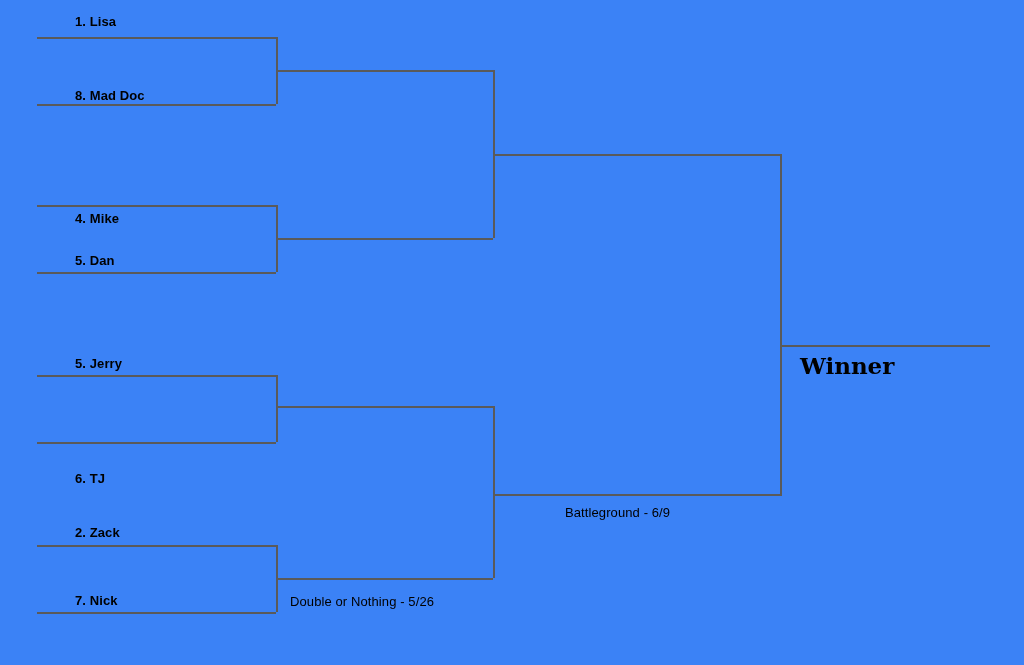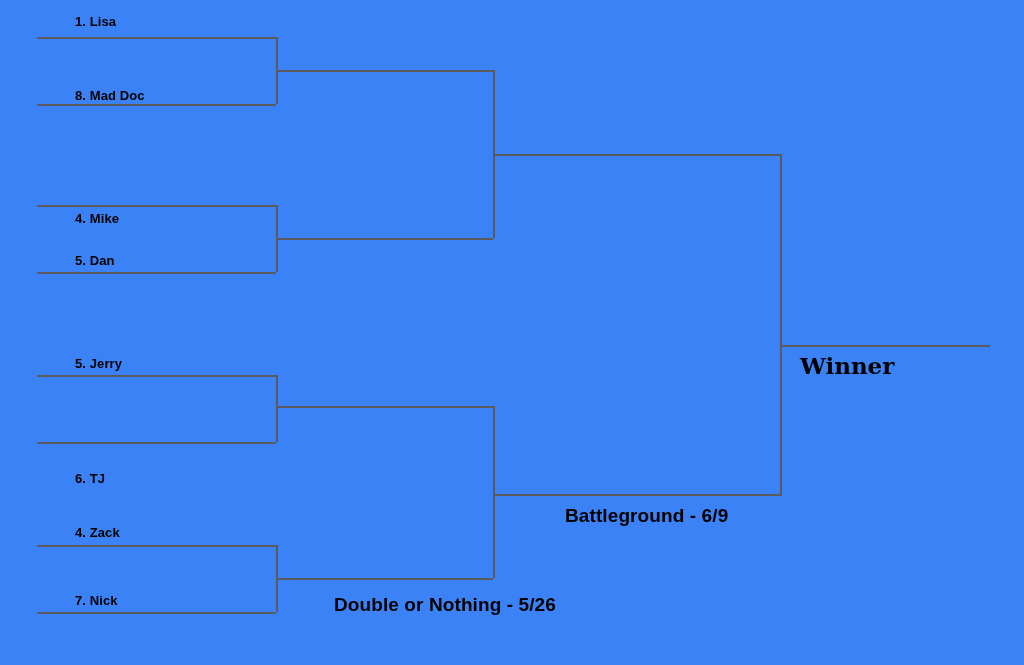--- a/index.html
+++ b/index.html
@@ -34,22 +34,22 @@
     font-size: 13px;
     font-weight: bold;
     color: #000000;
     white-space: nowrap;
     letter-spacing: 0.1px;
   }
 
   
   .round-label {
     position: absolute;
-    font-size: 19px;
-    font-weight: bold;
+    font-size: 13px;
+    font-weight: normal;
     color: #000000;
     white-space: nowrap;
     letter-spacing: 0.1px;
   }
 
   
   .winner-label {
     position: absolute;
     font-family: "DejaVu Serif", serif;
     font-size: 23px;
@@ -80,21 +80,21 @@
   <div class="vline" style="left:276px; top:205px; height:67px;"></div>
 
   <div class="seed-label" style="left:75px; top:356px;">5. Jerry</div>
   <div class="hline" style="left:37px; top:375px; width:239px;"></div>
 
   <div class="seed-label" style="left:75px; top:423px;margin-top:48px;">6. TJ</div>
   <div class="hline" style="left:37px; top:442px; width:239px;"></div>
 
   <div class="vline" style="left:276px; top:375px; height:67px;"></div>
 
-  <div class="seed-label" style="left:75px; top:525px;">4. Zack</div>
+  <div class="seed-label" style="left:75px; top:525px;">2. Zack</div>
   <div class="hline" style="left:37px; top:545px; width:239px;"></div>
 
   <div class="seed-label" style="left:75px; top:593px;">7. Nick</div>
   <div class="hline" style="left:37px; top:612px; width:239px;"></div>
 
   <div class="vline" style="left:276px; top:545px; height:67px;"></div>
 
   <div class="hline" style="left:276px; top:70px; width:217px;"></div>
   <div class="hline" style="left:276px; top:238px; width:217px;"></div>
   <div class="vline" style="left:493px; top:70px; height:168px;"></div>
@@ -104,17 +104,17 @@
   <div class="vline" style="left:493px; top:406px; height:172px;"></div>
 
   <div class="hline" style="left:493px; top:154px; width:289px;"></div>
   <div class="hline" style="left:493px; top:494px; width:289px;"></div>
   <div class="vline" style="left:780px; top:154px; height:340px;"></div>
 
   <div class="hline" style="left:780px; top:345px; width:210px;"></div>
   <div class="winner-label" style="left:800px; top:352px;">Winner</div>
 
 
-  <div class="round-label" style="left:290px; top:594px;margin-left:44px;">Double or Nothing - 5/26</div>
+  <div class="round-label" style="left:290px; top:594px;">Double or Nothing - 5/26</div>
 
   <div class="round-label" style="left:565px; top:505px;">Battleground - 6/9</div>
 
 </div>
 
 </body></html>

